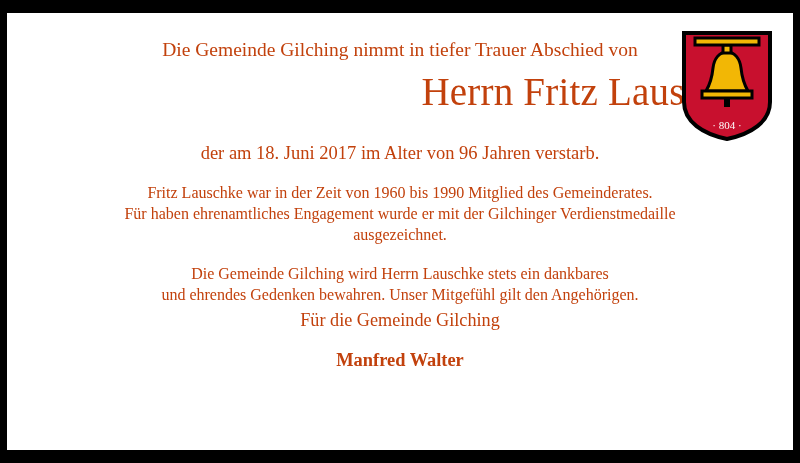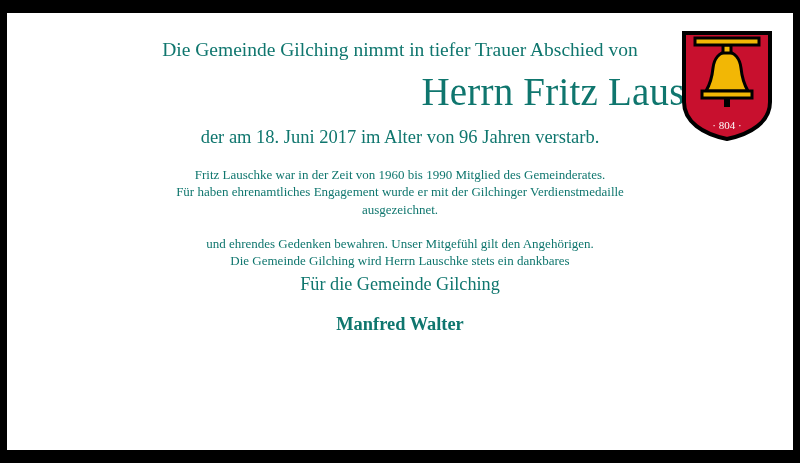--- a/index.html
+++ b/index.html
@@ -11,21 +11,21 @@
     position: relative;
     width: 800px;
     height: 463px;
     box-sizing: border-box;
     background: #ffffff;
     border-top: 13px solid #000000;
     border-bottom: 13px solid #000000;
     border-left: 7px solid #000000;
     border-right: 7px solid #000000;
     font-family: "Liberation Serif", serif;
-    color: #0f766e;
+    color: #c2410c;
     overflow: hidden;
   }
   .inner {
     position: absolute;
     top: 0;
     left: 0;
     right: 0;
     bottom: 0;
     padding: 16px 34px 10px 34px;
     box-sizing: border-box;
@@ -39,24 +39,24 @@
   .name {
     font-size: 39px;
     line-height: 1.15;
     margin-top: 8px;
     letter-spacing: 0.2px;
     text-align: right;
   }
   .line-date {
     font-size: 18.5px;
     line-height: 1.3;
-    margin-top: 10px;
+    margin-top: 26px;
   }
   .para {
-    font-size: 13px;
+    font-size: 16px;
     line-height: 1.32;
     margin-top: 17px;
   }
   .para .l {
     display: block;
     white-space: nowrap;
   }
   .closing {
     font-size: 18.2px;
     margin-top: 5px;
@@ -94,22 +94,22 @@
     <div class="line-date">der am 18. Juni 2017 im Alter von 96 Jahren verstarb.</div>
 
     <div class="para">
       <span class="l">Fritz Lauschke war in der Zeit von 1960 bis 1990 Mitglied des Gemeinderates.</span>
       <span class="l">Für haben ehrenamtliches Engagement wurde er mit der Gilchinger Verdienstmedaille</span>
       <span class="l">ausgezeichnet.</span>
     </div>
 
 
     <div class="para">
+      <span class="l">Die Gemeinde Gilching wird Herrn Lauschke stets ein dankbares</span>
       <span class="l">und ehrendes Gedenken bewahren. Unser Mitgefühl gilt den Angehörigen.</span>
-      <span class="l">Die Gemeinde Gilching wird Herrn Lauschke stets ein dankbares</span>
     </div>
 
     <div class="closing">Für die Gemeinde Gilching</div>
 
     <div class="signer">Manfred Walter</div>
 
   </div>
 
   <div class="coat">
     <svg viewBox="0 0 92 112" xmlns="http://www.w3.org/2000/svg">

